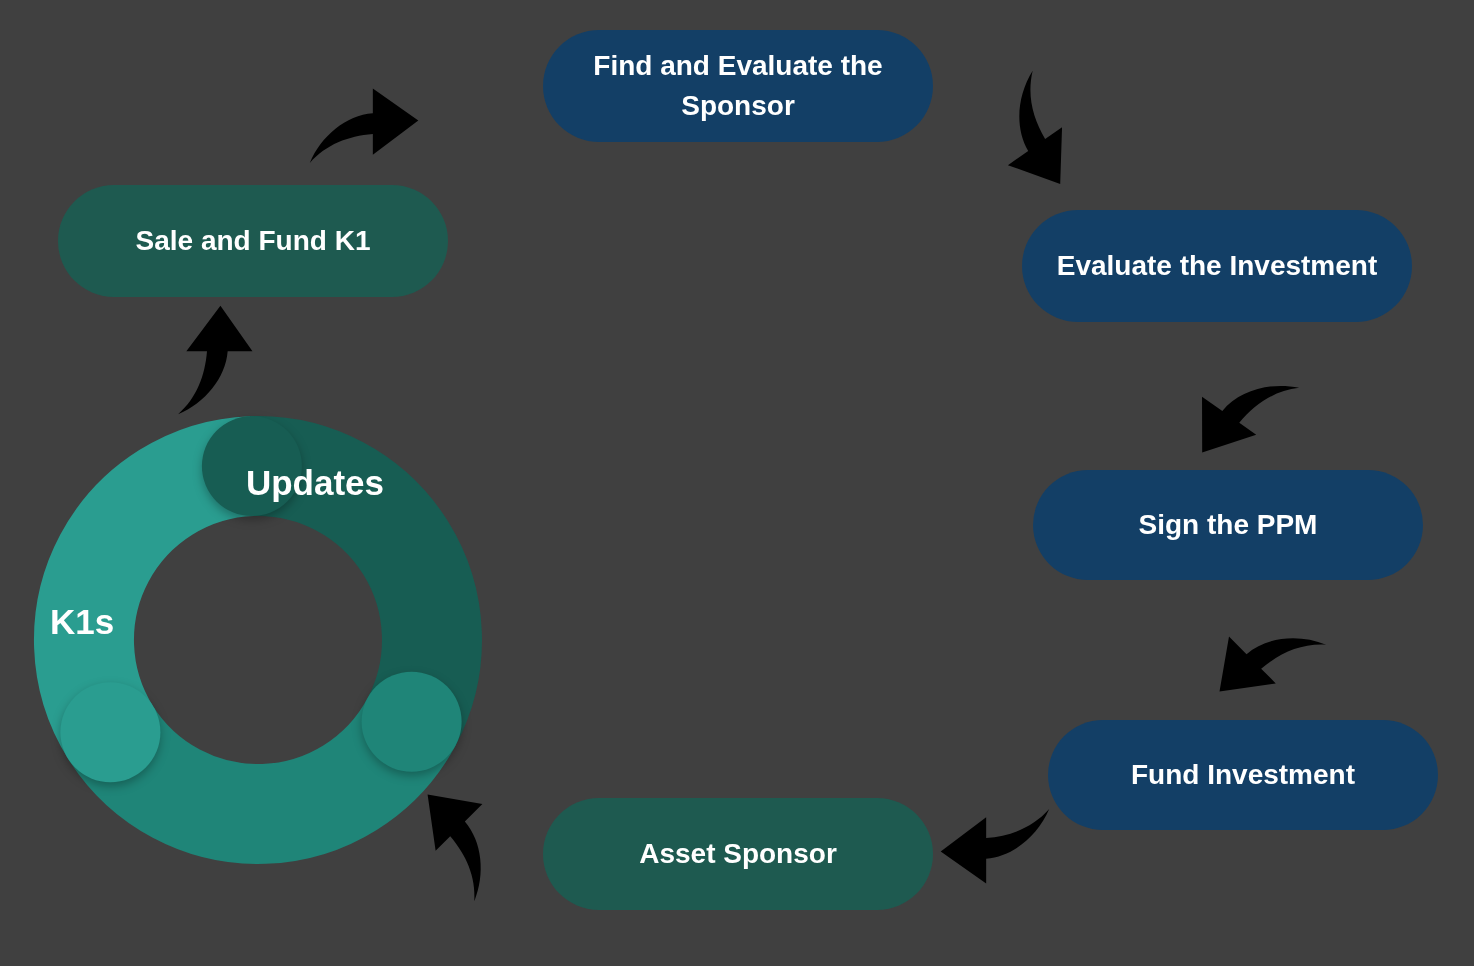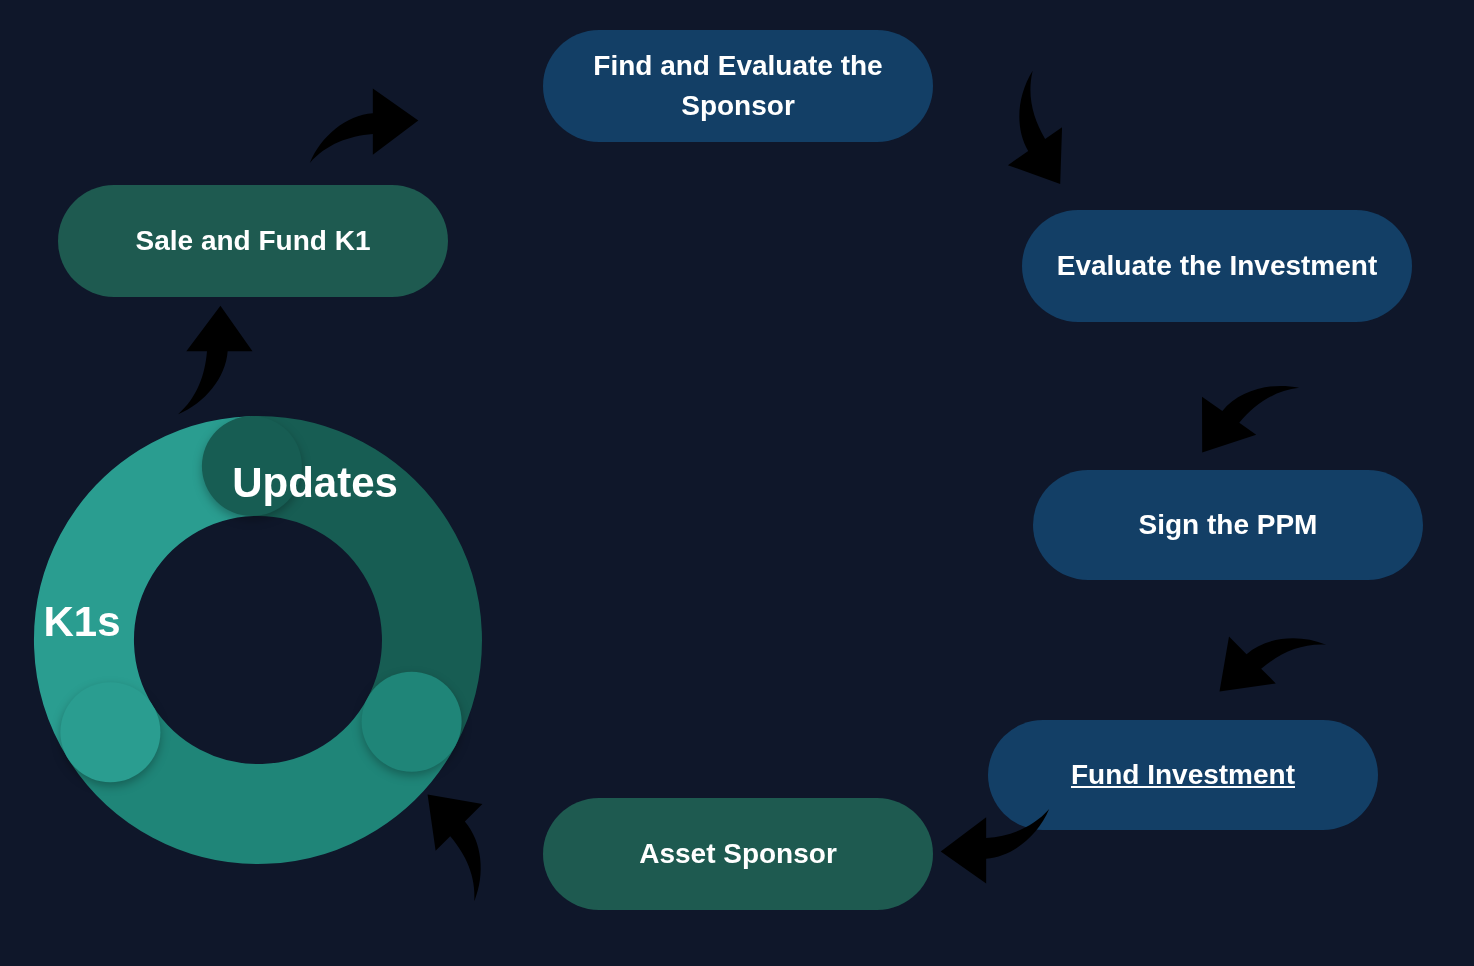--- a/index.html
+++ b/index.html
@@ -1,48 +1,48 @@
 <!DOCTYPE html>
 <html><head>
 <meta charset="utf-8">
 <style>
   html,body{margin:0;padding:0;}
   body{
     width:1474px;height:966px;background:#ffffff;overflow:hidden;
     font-family:"Liberation Sans","DejaVu Sans",sans-serif;
   }
-  .canvas{position:relative;width:1474px;height:966px;background:#0f172a;}
+  .canvas{position:relative;width:1474px;height:966px;background:#404040;}
   .pill{
     position:absolute;width:390px;height:112px;border-radius:58px;
     display:flex;align-items:center;justify-content:center;text-align:center;
     color:#ffffff;font-size:28px;font-weight:700;line-height:40px;
     padding:0 26px;box-sizing:border-box;
   }
   #p-find{left:543px;top:30px;}
   #p-eval{left:1022px;top:210px;}
   #p-sign{left:1033px;top:470px;height:110px;}
-  #p-fund{left:988px;top:720px;height:110px;text-decoration:underline;}
+  #p-fund{left:1048px;top:720px;height:110px;}
   #p-asset{left:543px;top:798px;}
   #p-sale{left:58px;top:185px;}
   .arrow{
     position:absolute;width:125px;height:93px;overflow:visible;
   }
   #a-sale-find{left:300px;top:72px;}
   #a-find-eval{left:964px;top:93px;transform:rotate(55deg) scaleY(-1);}
   #a-eval-sign{left:1170px;top:359px;transform:rotate(125deg) scaleY(-1);}
   #a-sign-fund{left:1195px;top:604px;transform:rotate(135deg) scaleY(-1);}
   #a-fund-asset{left:934px;top:807px;transform:rotate(180deg);}
   #a-asset-cycle{left:406px;top:786px;transform:rotate(-135deg) scaleY(-1);}
   #a-cycle-sale{left:160px;top:315px;transform:rotate(90deg) scaleX(-1);}
   #donut{position:absolute;left:28px;top:410px;width:460px;height:460px;}
   #donut path{fill:none;stroke-width:100;stroke-linecap:butt;}
   #donut circle.cap{filter:drop-shadow(0px 4px 5px rgba(0,0,0,0.28));}
   .cycle-label{
     position:absolute;transform:translate(-50%,-50%);
-    color:#ffffff;font-size:42px;font-weight:700;white-space:nowrap;
+    color:#ffffff;font-size:35px;font-weight:700;white-space:nowrap;
   }
   #lbl-updates{left:315px;top:483px;}
   #lbl-k1s{left:82px;top:622px;}
   #lbl-distributions{left:268px;top:807px;}
 </style>
 </head>
 <body>
 
 <div class="canvas">
 

